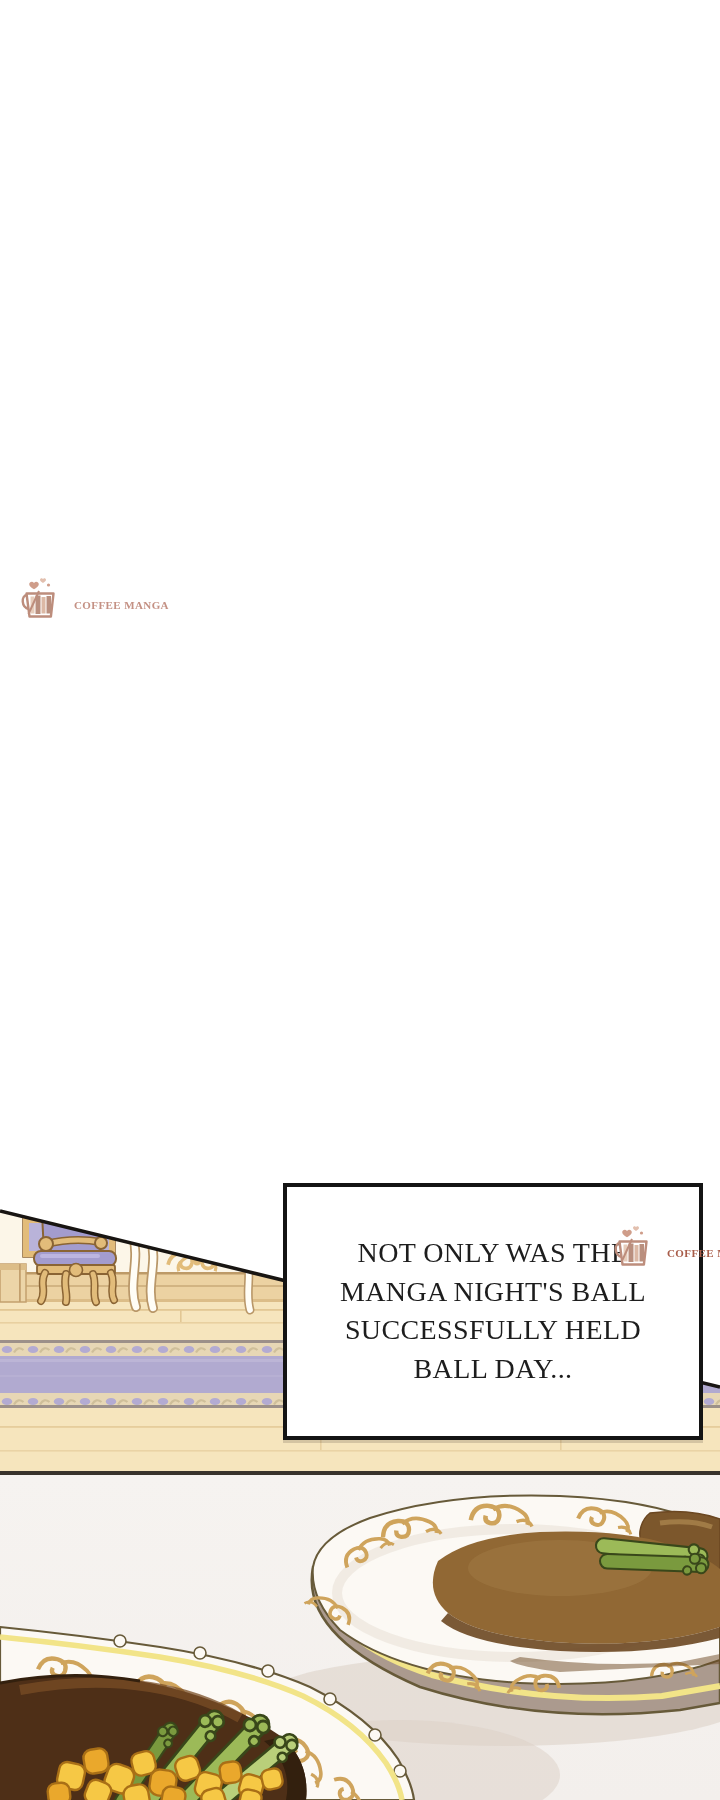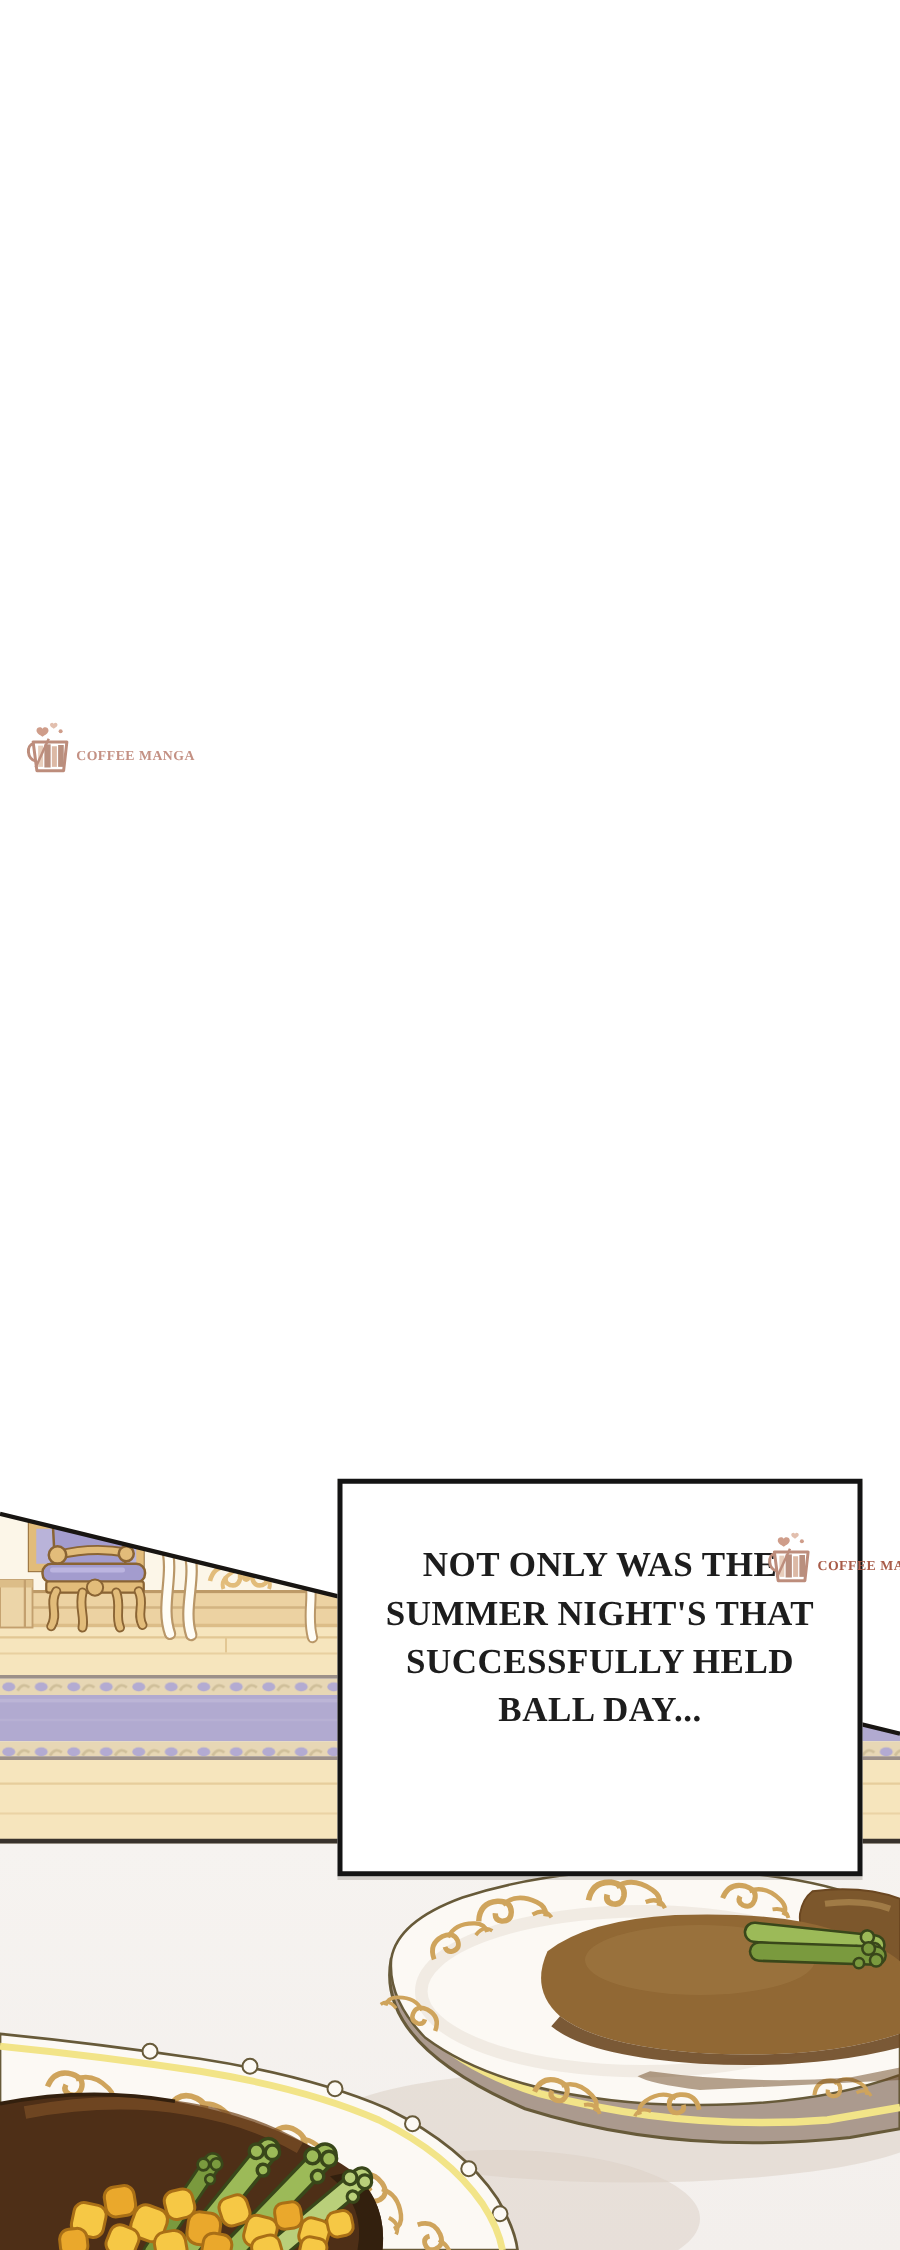--- a/index.html
+++ b/index.html
@@ -6,36 +6,35 @@
   body{
     width:720px;height:1800px;position:relative;overflow:hidden;
     background:var(--c-pageBg,#fff);
     font-family:"Liberation Serif","DejaVu Serif",serif;
   }
   
   .watermark{position:absolute;display:flex;align-items:flex-end;pointer-events:none;}
   .watermark .brand{
     font-family:"Liberation Serif","DejaVu Serif",serif;
     font-weight:bold;font-size:11px;letter-spacing:.4px;
-    margin:0 0 11px 1px;white-space:nowrap;
+    margin:0 0 11px 14px;white-space:nowrap;
   }
   .wm-top{left:20px;top:576px;}
   .wm-top .brand{color:var(--c-brandTop,#c49184);}
   .wm-box{left:613px;top:1224px;z-index:6;}
   .wm-box .brand{color:var(--c-brandBox,#a85c49);}
   
   .panel-a{position:absolute;left:0;top:1200px;width:720px;height:275px;z-index:1;}
   
   .narration-box{
-    position:absolute;left:270px;top:1183px;width:420px;height:318px;
+    position:absolute;left:283px;top:1183px;width:420px;height:257px;
     box-sizing:border-box;background:var(--c-boxBg,#fff);
     border:4px solid var(--c-ink,#141414);z-index:5;
     padding-top:47px;text-align:center;
     box-shadow:0 3px 0 rgba(60,50,40,.18);
-    font-weight:bold;
   }
   .narration-line{
     font-size:28px;line-height:38.5px;letter-spacing:.4px;
     color:#1d1d1d;white-space:nowrap;
   }
   
   .panel-b{position:absolute;left:0;top:1475px;width:720px;height:325px;z-index:2;}
   svg{display:block;}
 </style>
 </head>
@@ -155,21 +154,21 @@
       <circle cx="197" cy="62" r="3.5" style="fill:var(--c-chairGold);stroke:none"></circle>
     </g>
   </g>
 
   <line x1="0" y1="11" x2="720" y2="187" stroke="#181512" stroke-width="3.5"></line>
   <rect x="0" y="271" width="720" height="4" style="fill:var(--c-divider)"></rect>
 </svg>
 
 <div class="narration-box">
   <div class="narration-line">NOT ONLY WAS THE</div>
-  <div class="narration-line">SUMMER NIGHT'S THAT</div>
+  <div class="narration-line">MANGA NIGHT'S BALL</div>
   <div class="narration-line">SUCCESSFULLY HELD</div>
   <div class="narration-line">BALL DAY...</div>
 </div>
 
 <div class="watermark wm-box">
   <svg width="40" height="46" viewBox="0 0 40 46">
     <path d="M14,7 c-1.6,-2.2 -4.8,-1 -4.8,1.3 c0,2.1 2.6,3.5 4.8,5 c2.2,-1.5 4.8,-2.9 4.8,-5 c0,-2.3 -3.2,-3.5 -4.8,-1.3 Z" style="fill:var(--c-heart)"></path>
     <path d="M23,3 c-1,-1.4 -3,-0.6 -3,0.8 c0,1.3 1.6,2.2 3,3.1 c1.4,-0.9 3,-1.8 3,-3.1 c0,-1.4 -2,-2.2 -3,-0.8 Z" style="fill:var(--c-heartLight)"></path>
     <circle cx="28.5" cy="9" r="1.6" style="fill:var(--c-heart)"></circle>
     <path d="M7,19 c-6,0.5 -6,12.5 2,14" style="fill:none;stroke:var(--c-mug);stroke-width:2.4"></path>

